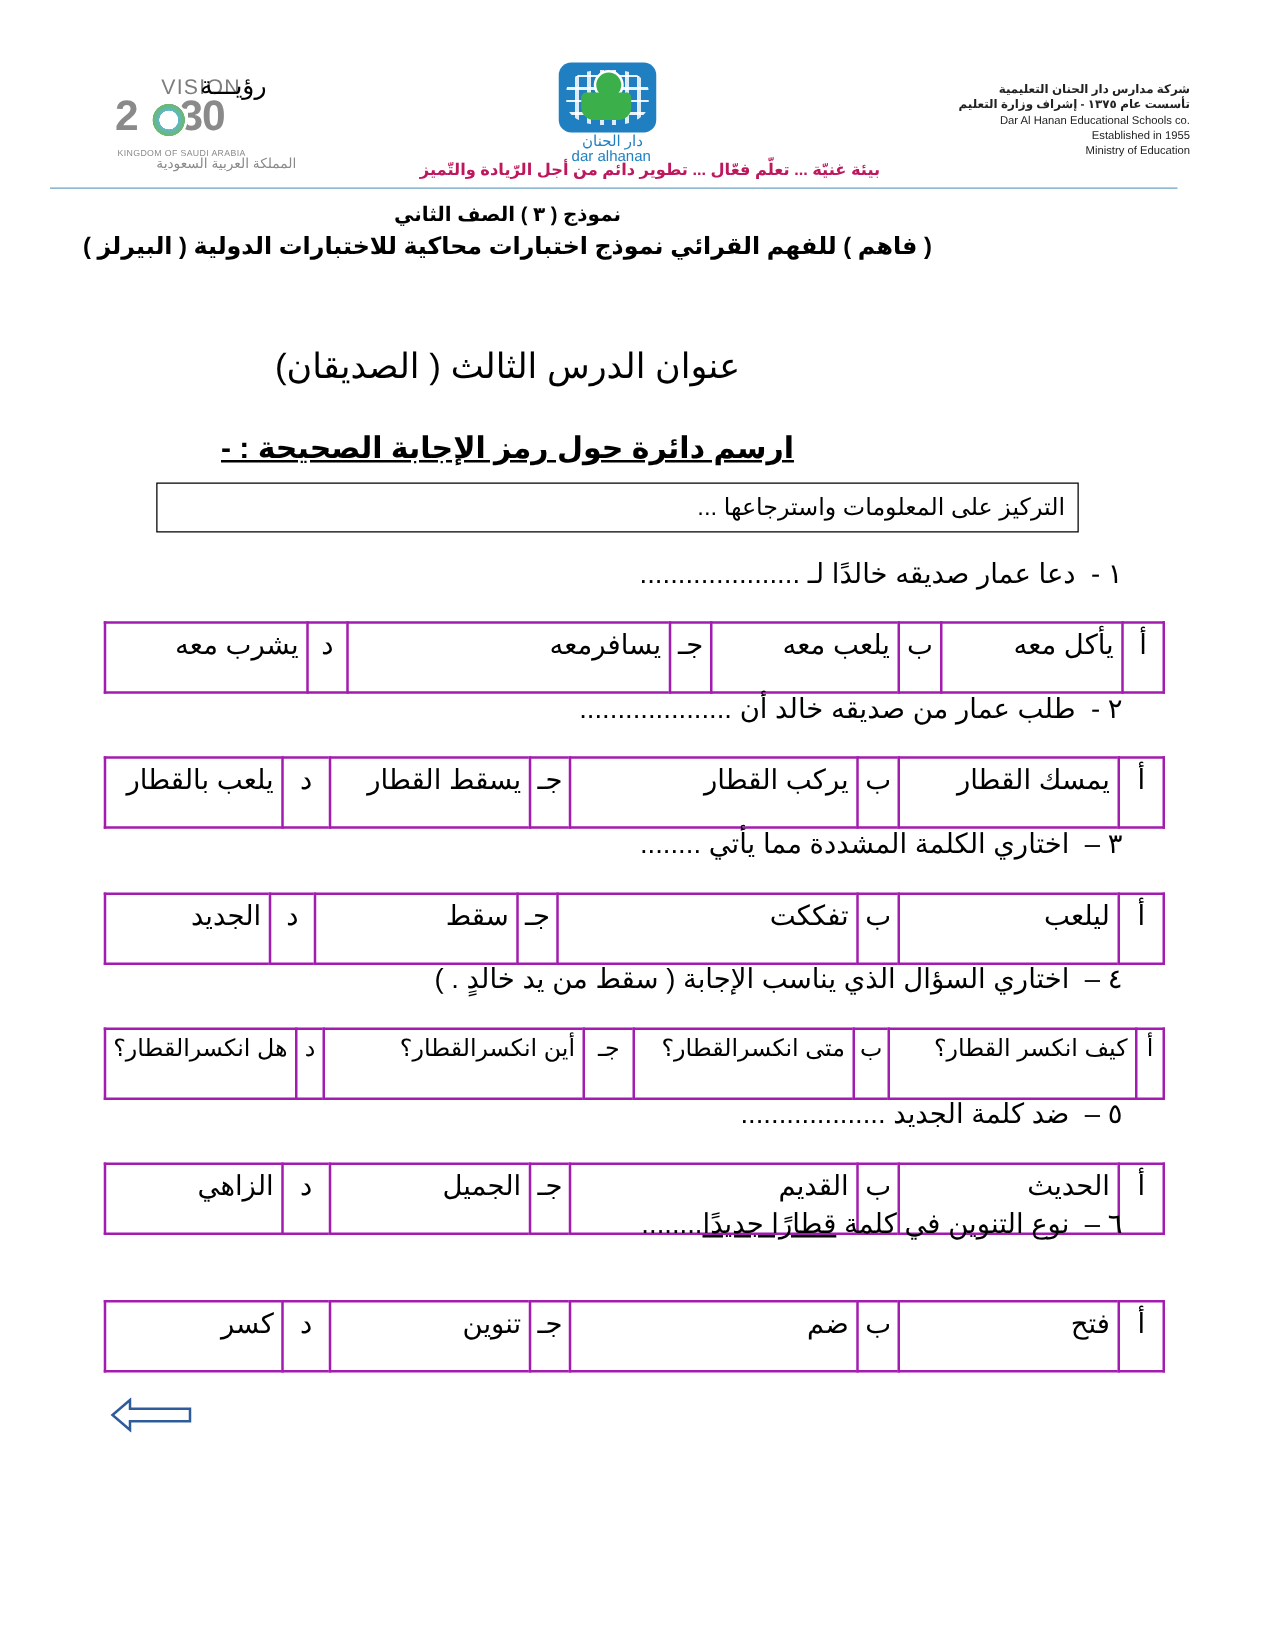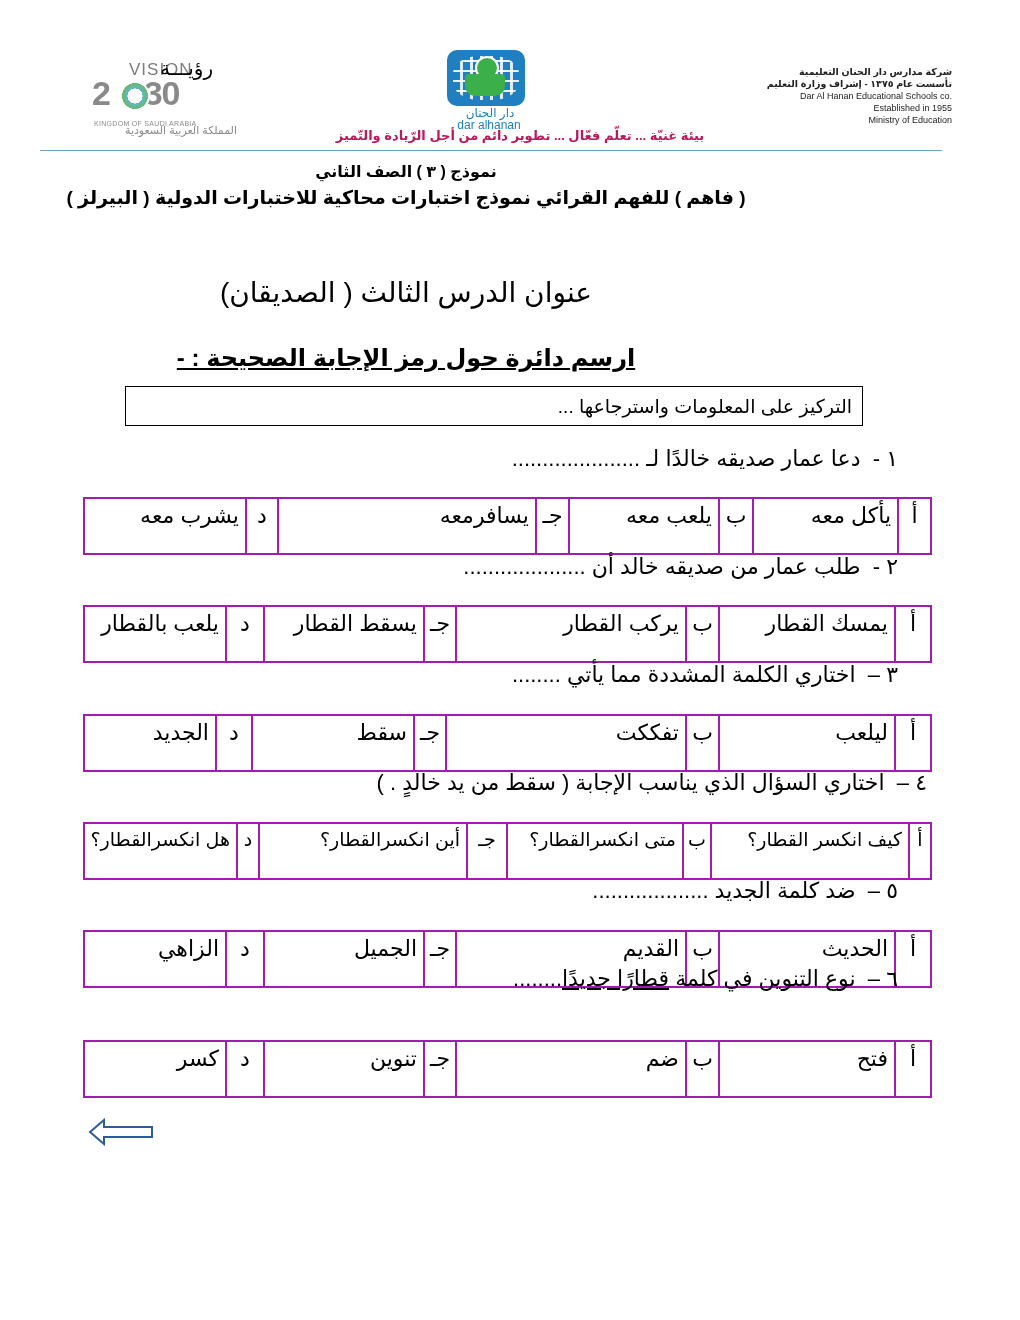--- a/index.html
+++ b/index.html
@@ -175,21 +175,21 @@
     <td class="lbl">ب</td>
     <td class="ans">تفككت</td>
     <td class="lbl">جـ</td>
     <td class="ans">سقط</td>
     <td class="lbl">د</td>
     <td class="ans">الجديد</td>
   </tr>
 </tbody>
   </table>
 
-<div class="abs question" style="top:770px;padding-left:29px;">
+<div class="abs question" style="top:770px;">
   <span>٤ –</span>&nbsp;
   <span>اختاري السؤال الذي يناسب الإجابة ( سقط من يد خالدٍ . )</span>
 </div>
 <table class="opts small" style="top:822px;">
   <colgroup>
       <col style="width:22px">
       <col style="width:198px">
       <col style="width:28px">
       <col style="width:176px">
       <col style="width:40px">

